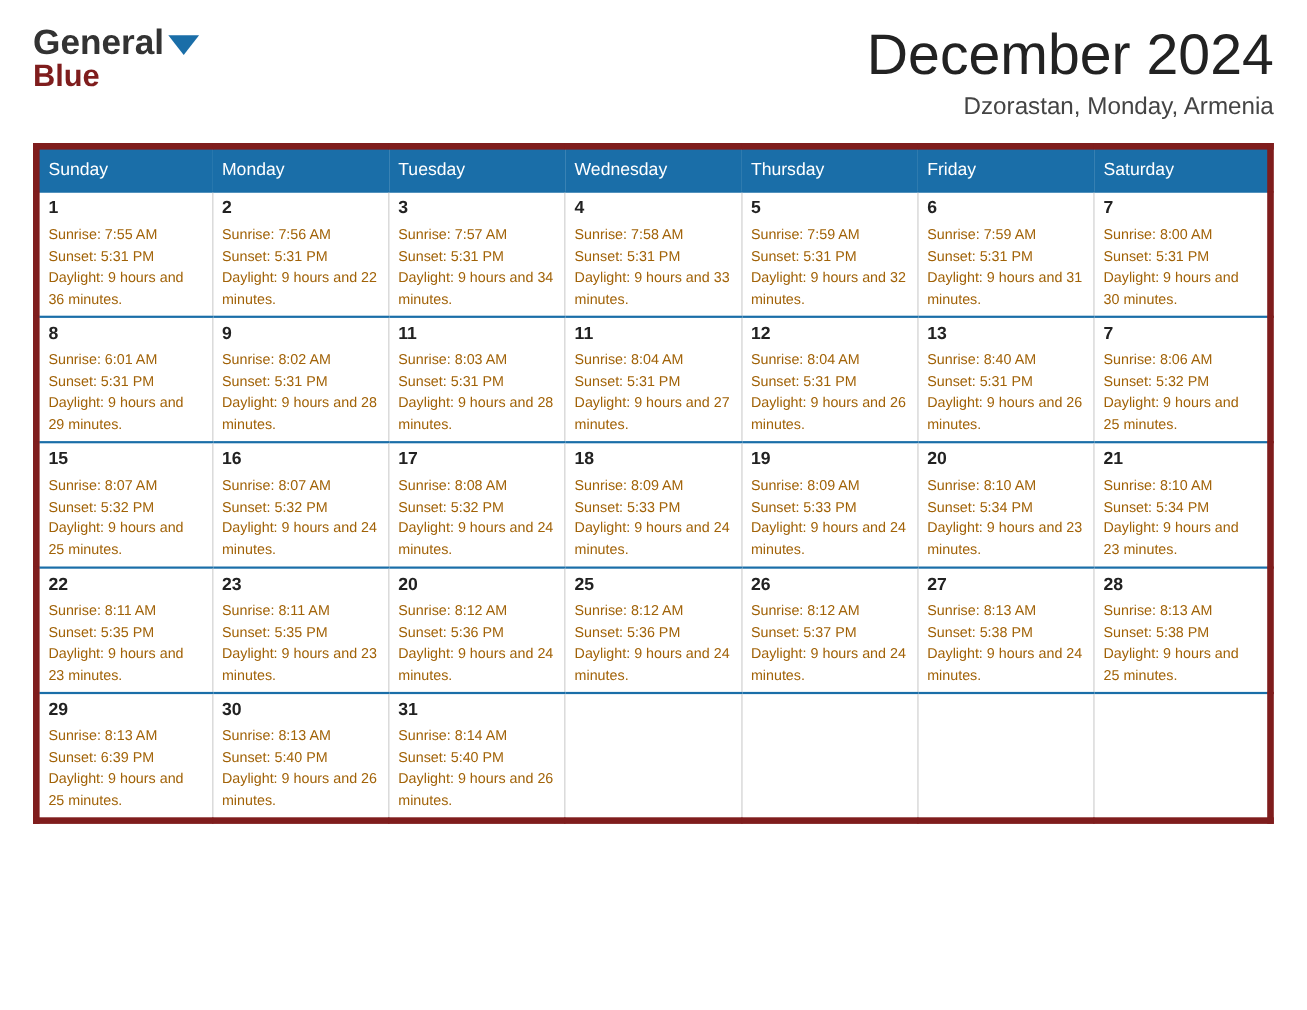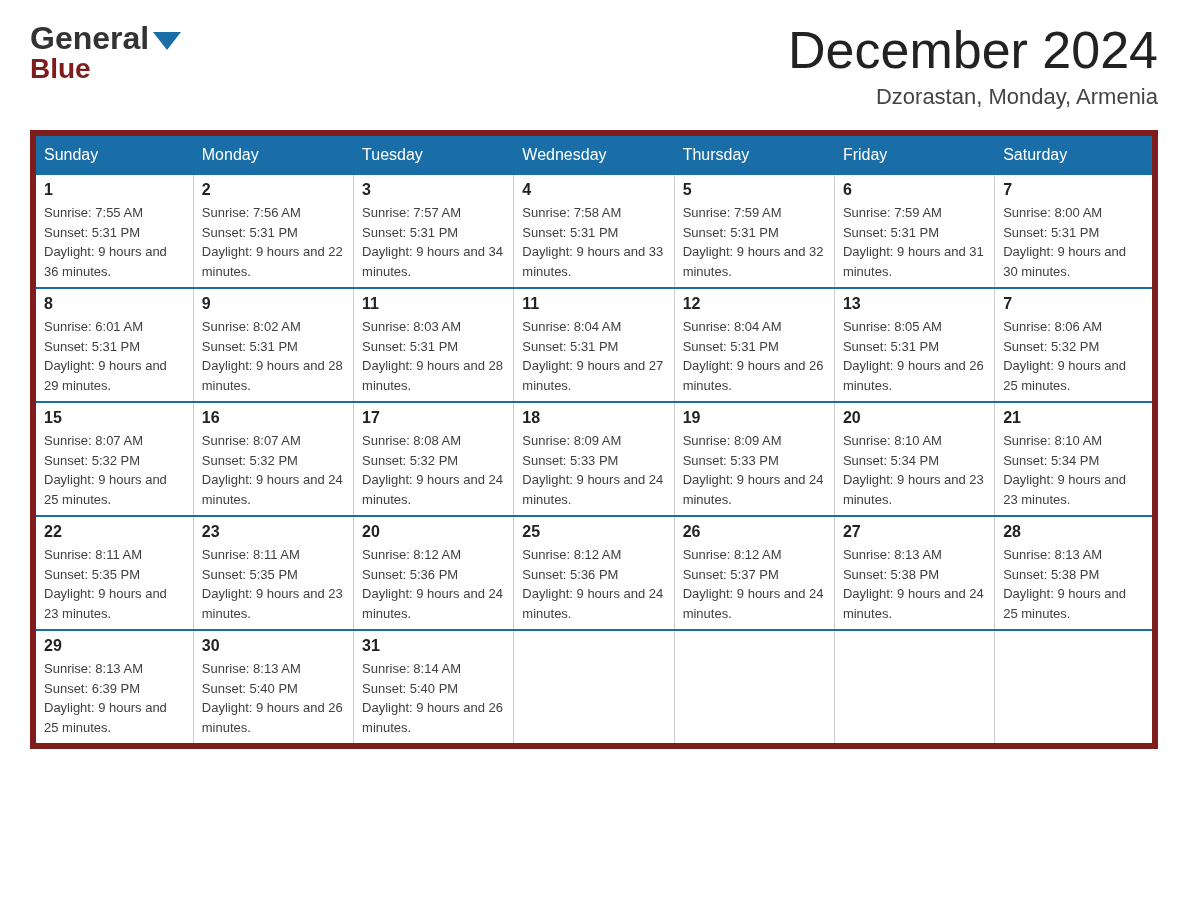--- a/index.html
+++ b/index.html
@@ -83,21 +83,21 @@
     }
     .day-number {
       font-size: 16px;
       font-weight: bold;
       color: #222;
       margin-bottom: 4px;
     }
     .day-info {
       font-size: 13px;
       line-height: 1.5;
-      color: #404040;
+      color: #a16207;
     }
     .empty-cell {
       background: #fff;
     }
     tr:last-child td {
       border-bottom: 1px solid #1a6ea8;
     }
     .calendar tbody tr td:first-child {
       border-left: 1px solid #1a6ea8;
     }
@@ -233,21 +233,21 @@
         <div class="day-number">12</div>
         <div class="day-info">
           <span>Sunrise: 8:04 AM</span><br>
           <span>Sunset: 5:31 PM</span><br>
           <span>Daylight: 9 hours and 26 minutes.</span>
         </div>
       </td>
         <td>
         <div class="day-number">13</div>
         <div class="day-info">
-          <span>Sunrise: 8:05 AM</span><br>
+          <span>Sunrise: 8:40 AM</span><br>
           <span>Sunset: 5:31 PM</span><br>
           <span>Daylight: 9 hours and 26 minutes.</span>
         </div>
       </td>
         <td>
         <div class="day-number">7</div>
         <div class="day-info">
           <span>Sunrise: 8:06 AM</span><br>
           <span>Sunset: 5:32 PM</span><br>
           <span>Daylight: 9 hours and 25 minutes.</span>

